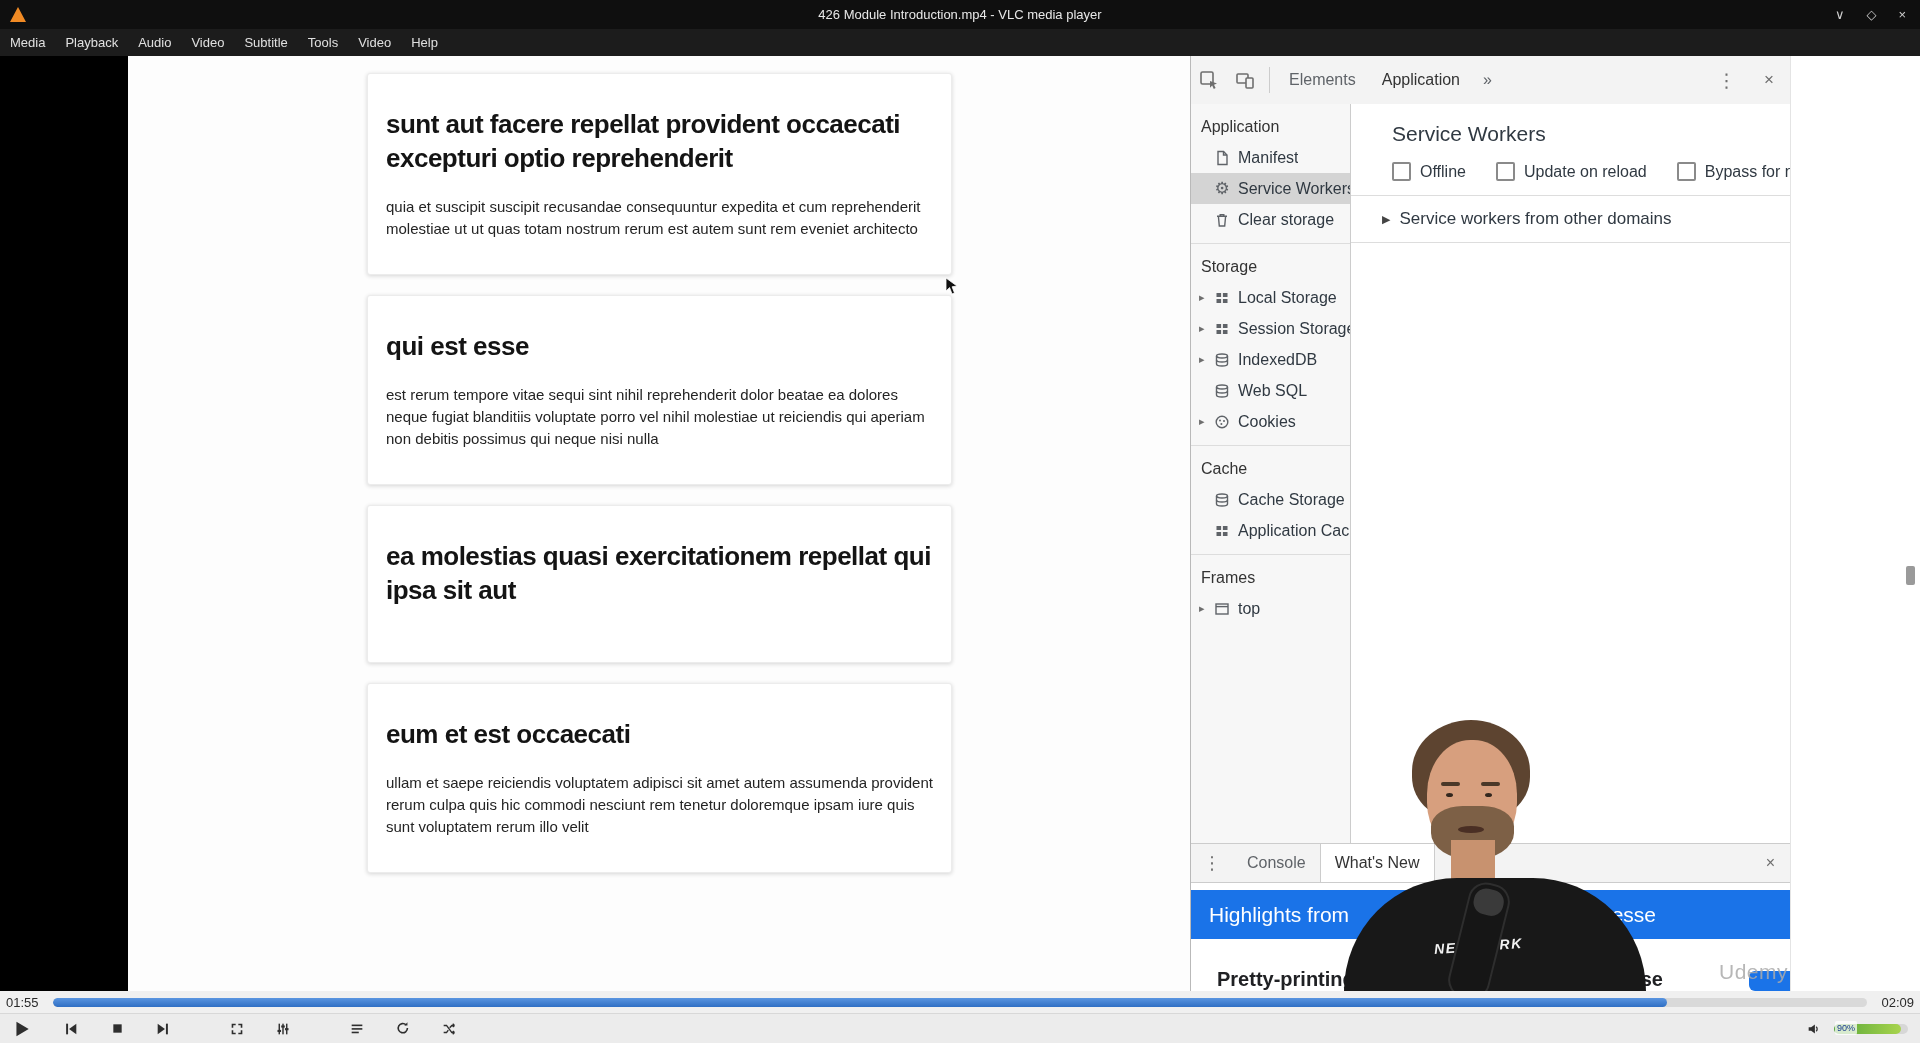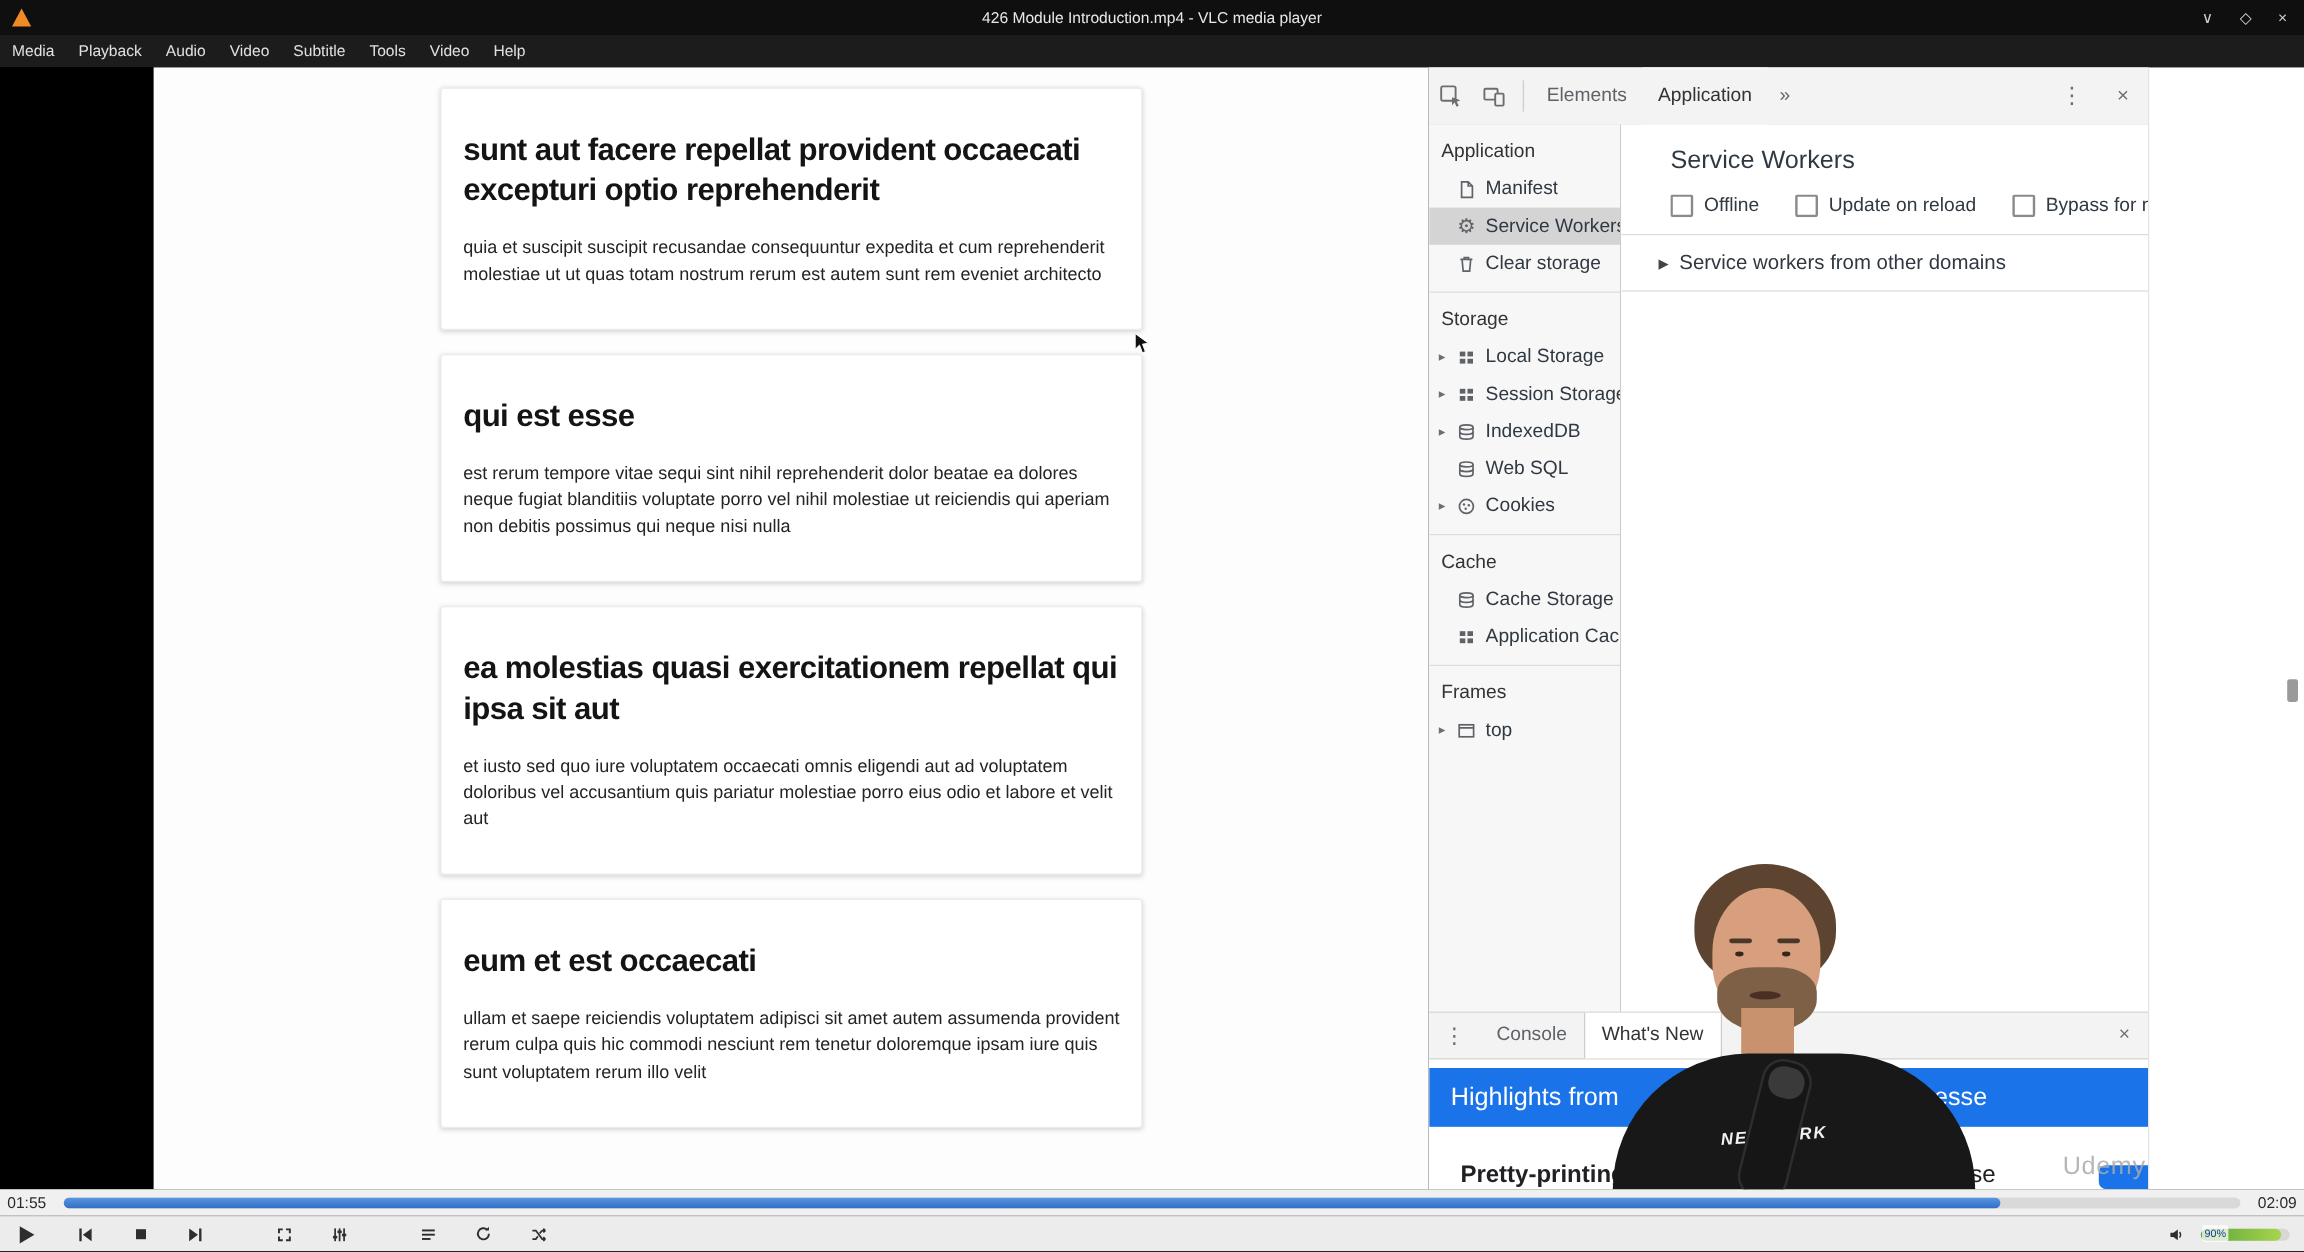--- a/index.html
+++ b/index.html
@@ -78,21 +78,21 @@
   .drawer-kebab{font-size:18px;color:#6e6e6e;padding:0 12px;}
   .drawer-tab{padding:0 14px;height:100%;display:flex;align-items:center;}
   .drawer-tab.active{background:#fff;color:#333;border-left:1px solid #ccc;border-right:1px solid #ccc;}
   .drawer-close{margin-left:auto;font-size:16px;color:#6e6e6e;padding:0 15px;}
   .drawer-content{position:relative;height:108px;overflow:hidden;background:#fff;}
   .wn-banner{position:absolute;left:0;right:0;top:7px;height:49px;background:#1a73e8;color:#fff;
              display:flex;align-items:center;font-size:21px;font-weight:500;}
   .banner-left{margin-left:18px;}
   .banner-right{position:absolute;right:134px;}
   .wn-article-left{position:absolute;left:26px;top:85px;font-size:20px;font-weight:700;color:#202124;}
-  .wn-article-right{position:absolute;right:127px;top:85px;font-size:20px;font-weight:400;color:#202124;}
+  .wn-article-right{position:absolute;right:127px;top:85px;font-size:20px;font-weight:700;color:#202124;}
   .blue-chip{position:absolute;right:0;top:88px;width:41px;height:20px;background:#1a73e8;
              border-radius:6px 0 0 6px;}
   .watermark{position:absolute;left:528px;top:77px;font-size:21px;font-weight:500;color:#ababab;
              letter-spacing:.5px;opacity:.85;z-index:2;}
 
   
   .right-strip{position:absolute;left:1790px;top:0;width:130px;height:935px;background:#fff;
                border-left:1px solid #e4e4e4;box-sizing:border-box;}
   .edge-artifact{position:absolute;left:1906px;top:510px;width:9px;height:19px;background:#9a9a9a;border-radius:2px;}
 
@@ -174,21 +174,20 @@
         <div class="post-card">
           <div class="post-title">sunt aut facere repellat provident occaecati excepturi optio reprehenderit</div>
           <div class="post-body">quia et suscipit suscipit recusandae consequuntur expedita et cum reprehenderit molestiae ut ut quas totam nostrum rerum est autem sunt rem eveniet architecto</div>
         </div>
         <div class="post-card">
           <div class="post-title">qui est esse</div>
           <div class="post-body">est rerum tempore vitae sequi sint nihil reprehenderit dolor beatae ea dolores neque fugiat blanditiis voluptate porro vel nihil molestiae ut reiciendis qui aperiam non debitis possimus qui neque nisi nulla</div>
         </div>
         <div class="post-card">
           <div class="post-title">ea molestias quasi exercitationem repellat qui ipsa sit aut</div>
-          <div class="post-body">et iusto sed quo iure voluptatem occaecati omnis eligendi aut ad voluptatem doloribus vel accusantium quis pariatur molestiae porro eius odio et labore et velit aut</div>
         </div>
         <div class="post-card">
           <div class="post-title">eum et est occaecati</div>
           <div class="post-body">ullam et saepe reiciendis voluptatem adipisci sit amet autem assumenda provident rerum culpa quis hic commodi nesciunt rem tenetur doloremque ipsam iure quis sunt voluptatem rerum illo velit</div>
         </div>
       </div>
       <div class="page-cursor">
         <svg width="14" height="18" viewBox="0 0 14 18">
             <path d="M1 1v13l3.6-3.4L7 17l2.5-1-2.4-6.2L12 9z" fill="#111" stroke="#fff" stroke-width="0.8"></path>
           </svg>

